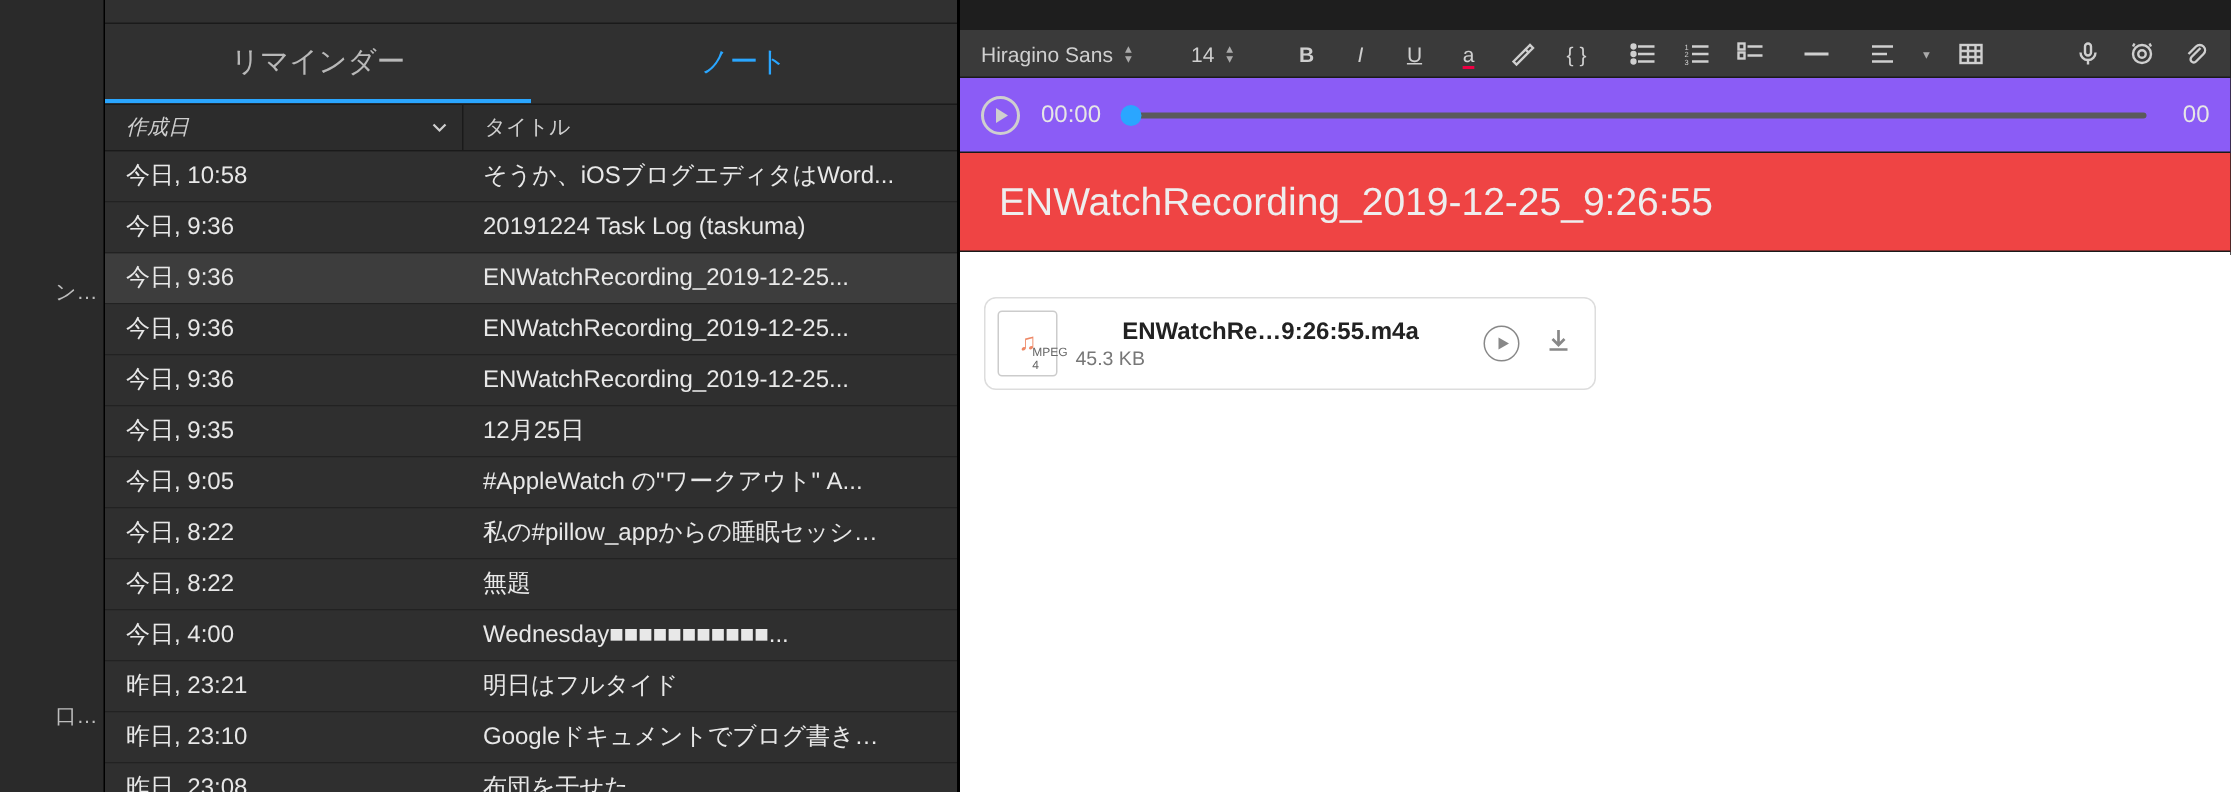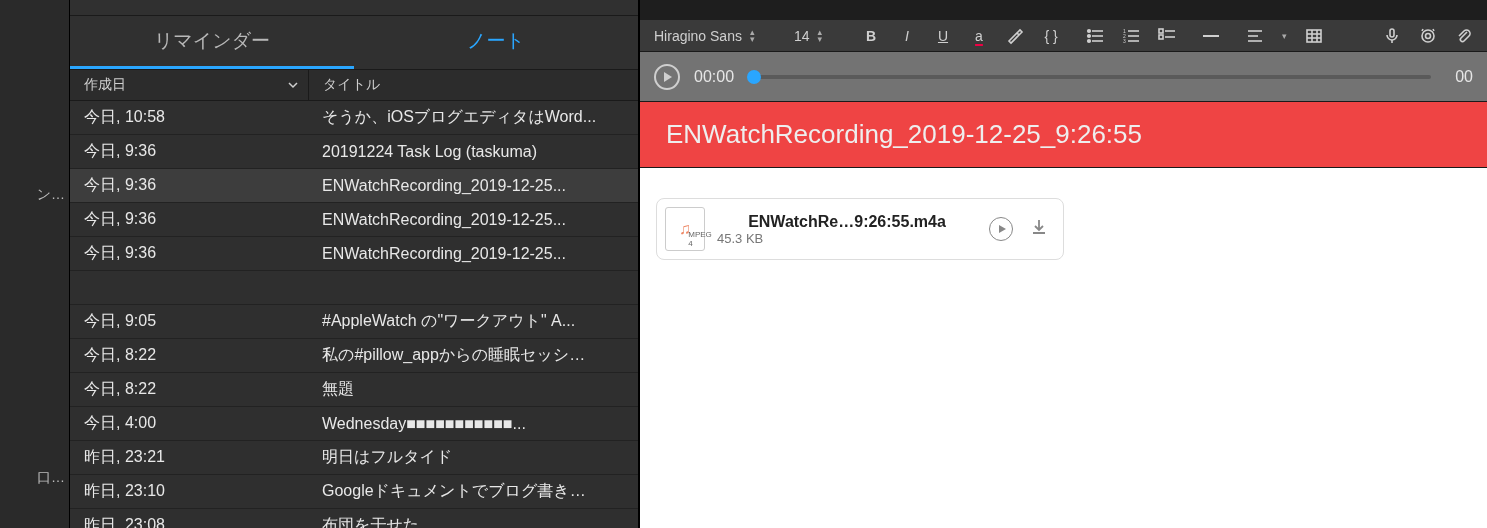--- a/index.html
+++ b/index.html
@@ -14,21 +14,21 @@
   .list-panel { width: 570px; height: 100%; background: #303030; border-right: 2px solid #000; display: flex; flex-direction: column; }
   .top-spacer { height: 16px; border-bottom: 1px solid #1a1a1a; }
   .tabs { display: flex; height: 50px; }
   .tab { flex: 1; display: flex; align-items: center; justify-content: center; font-size: 19px; cursor: pointer; color: #b8b8b8; }
   .tab.active { color: #2aa6ff; }
   .tab-underline { height: 3px; display: flex; }
   .tab-underline .seg { flex: 1; }
   .tab-underline .seg.on { background: #2aa6ff; }
   .tab-underline .seg.off { background: transparent; }
   .headers { display: flex; align-items: center; height: 32px; border-top: 1px solid #1a1a1a; border-bottom: 1px solid #1a1a1a; font-size: 14px; color: #cfcfcf; background: #2c2c2c; }
-  .hdr-date { width: 238px; padding-left: 14px; display: flex; align-items: center; gap: 6px; position: relative; }
+  .hdr-date { width: 238px; padding-left: 14px; display: flex; align-items: center; gap: 6px; position: relative; font-style: italic; }
   .hdr-date .chev { position: absolute; right: 10px; }
   .hdr-sep { width: 1px; height: 100%; background: #1a1a1a; }
   .hdr-title { flex: 1; padding-left: 14px; }
   .rows { flex: 1; overflow: hidden; }
   .row { display: flex; align-items: center; height: 34px; border-bottom: 1px solid #222; font-size: 16px; cursor: pointer; }
   .row .c-date { width: 238px; padding-left: 14px; white-space: nowrap; overflow: hidden; text-overflow: ellipsis; color: #e8e8e8; }
   .row .c-title { flex: 1; padding-left: 14px; padding-right: 8px; white-space: nowrap; overflow: hidden; text-overflow: ellipsis; color: #e8e8e8; }
   .row.selected { background: #3d3d3d; }
   .row:not(.selected) { background: #2f2f2f; }
 
@@ -37,21 +37,21 @@
   .toolbar { height: 32px; background: #3a3a3a; display: flex; align-items: center; gap: 10px; padding: 0 14px; border-bottom: 1px solid #1a1a1a; color: #cfcfcf; font-size: 14px; }
   .tb-font { min-width: 130px; display: flex; align-items: center; gap: 8px; }
   .tb-size { min-width: 42px; display: flex; align-items: center; gap: 8px; }
   .stepper { display: flex; flex-direction: column; line-height: 7px; font-size: 9px; color: #aaa; cursor: pointer; }
   .tb-group { display: flex; align-items: center; gap: 18px; margin-left: 16px; }
   .tb-icon { width: 18px; height: 18px; display: inline-flex; align-items: center; justify-content: center; cursor: pointer; color: #cfcfcf; }
   .tb-icon svg { width: 18px; height: 18px; stroke: currentColor; fill: none; stroke-width: 1.6; }
   .tb-divider-line { width: 16px; height: 2px; background: #cfcfcf; }
   .tb-spacer { flex: 1; }
 
-  .player { height: 50px; background: #737373; display: flex; align-items: center; gap: 14px; padding: 0 14px; border-bottom: 1px solid #1a1a1a; }
+  .player { height: 50px; background: #8b5cf6; display: flex; align-items: center; gap: 14px; padding: 0 14px; border-bottom: 1px solid #1a1a1a; }
   .play-btn { width: 26px; height: 26px; border: 2px solid #cfcfcf; border-radius: 50%; display: flex; align-items: center; justify-content: center; cursor: pointer; }
   .play-btn .tri { width: 0; height: 0; border-left: 8px solid #cfcfcf; border-top: 5px solid transparent; border-bottom: 5px solid transparent; margin-left: 2px; }
   .time { color: #e6e6e6; font-size: 16px; min-width: 46px; }
   .track { flex: 1; height: 4px; background: #5a5a5a; border-radius: 2px; position: relative; cursor: pointer; }
   .track .knob { position: absolute; left: 0; top: 50%; transform: translate(-50%, -50%); width: 14px; height: 14px; background: #2aa6ff; border-radius: 50%; }
   .time-right { color: #e6e6e6; font-size: 16px; min-width: 28px; text-align: right; }
 
   .title-bar { height: 66px; background: #ef4444; display: flex; align-items: center; padding: 0 26px; border-bottom: 1px solid #1a1a1a; }
   .title-bar .title { font-size: 26px; color: #eee; white-space: nowrap; overflow: hidden; text-overflow: ellipsis; }
 
@@ -122,20 +122,22 @@
         </div>
         <div class="row">
           <div class="c-date">今日, 9:36</div>
           <div class="c-title">ENWatchRecording_2019-12-25...</div>
         </div>
         <div class="row">
           <div class="c-date">今日, 9:36</div>
           <div class="c-title">ENWatchRecording_2019-12-25...</div>
         </div>
         <div class="row">
+          <div class="c-date">今日, 9:35</div>
+          <div class="c-title">12月25日</div>
         </div>
         <div class="row">
           <div class="c-date">今日, 9:05</div>
           <div class="c-title">#AppleWatch の"ワークアウト" A...</div>
         </div>
         <div class="row">
           <div class="c-date">今日, 8:22</div>
           <div class="c-title">私の#pillow_appからの睡眠セッシ…</div>
         </div>
         <div class="row">

